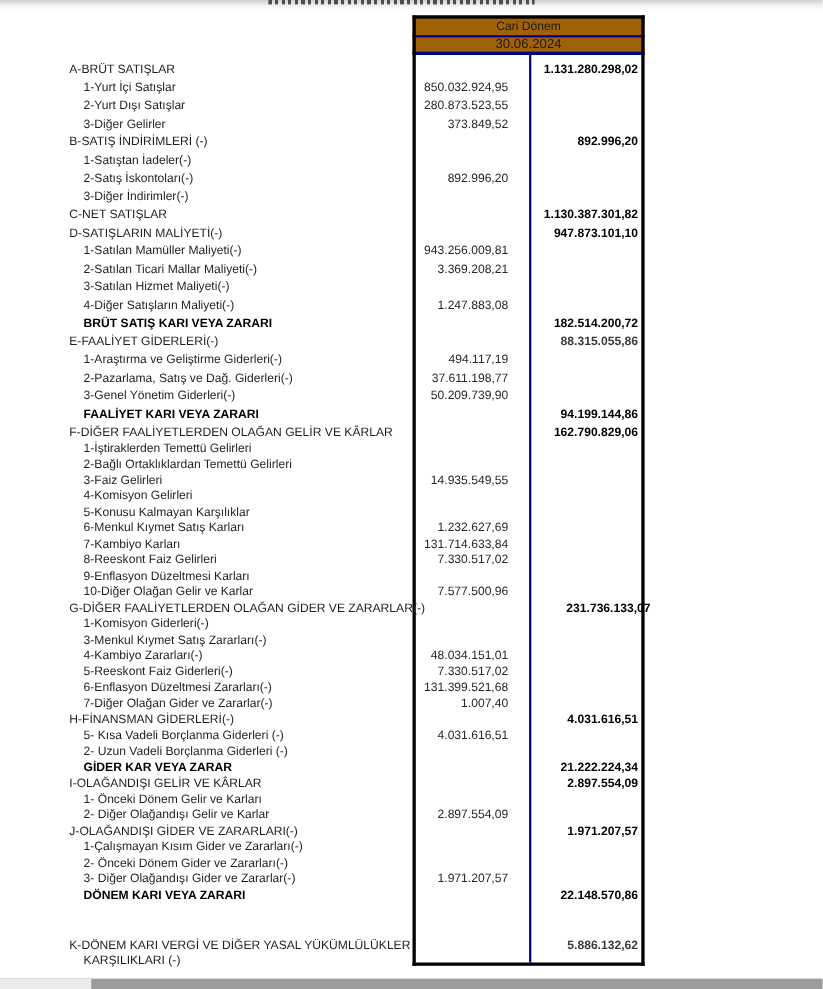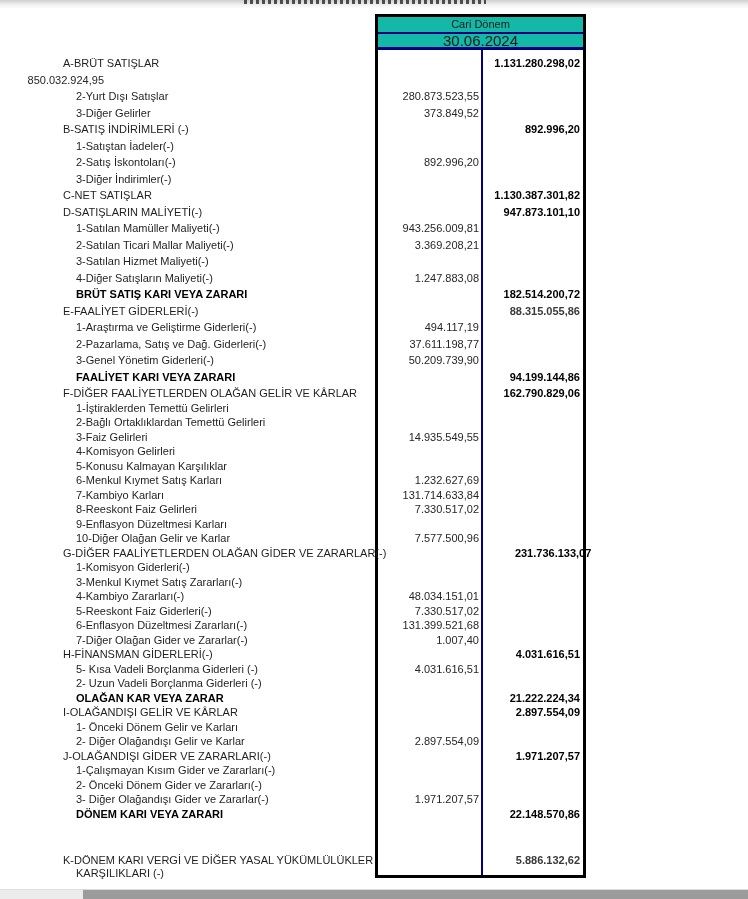--- a/index.html
+++ b/index.html
@@ -19,30 +19,30 @@
     position:absolute;left:244px;top:0;width:242px;height:4px;
     background:repeating-linear-gradient(90deg,#333 0 3px,transparent 3px 6px);
     opacity:.85;
   }
   
   .hdrbox{
     position:absolute;left:375px;top:14px;width:211px;
     box-sizing:border-box;
     border-top:3px solid #000;
     border-bottom:3px solid #000080;
-    background:#14b8a6;
+    background:#a16207;
   }
   .hdr-row1{
     height:15px;line-height:15px;text-align:center;
     font-size:11px;color:#1a1a1a;
     border-bottom:2px solid #000080;
   }
   .hdr-row2{
     height:13px;line-height:13px;text-align:center;
-    font-size:15px;color:#1a1a1a;
+    font-size:12px;color:#1a1a1a;
   }
   
   .vline{position:absolute;top:14px;height:864px;}
   .vline.black{width:3px;background:#000;}
   #vl-left{left:375px;}
   #vl-right{left:583px;}
   #vl-div{left:481px;top:49px;height:826px;width:2px;background:#000080;}
   .hline-bottom{position:absolute;left:375px;top:875px;width:211px;height:3px;background:#000;}
   
   .rows{position:absolute;left:0;top:57px;width:748px;}
@@ -54,21 +54,21 @@
   .c-label{
     flex:0 0 375px;box-sizing:border-box;
     padding-left:63px;font-size:11px;color:#1f1f1f;
     white-space:nowrap;line-height:12.5px;
   }
   .c-label.indent{padding-left:76px;}
   .c-label.bold{font-weight:bold;color:#000;}
   .c-label .l2{display:block;padding-left:13px;}
   .c-sub{
     flex:0 0 106px;box-sizing:border-box;
-    text-align:right;padding-right:2px;
+    text-align:right;padding-right:19px;
     font-size:11px;color:#262626;white-space:nowrap;
   }
   .c-total{
     flex:0 0 105px;box-sizing:border-box;
     text-align:right;padding-right:6px;
     font-size:11px;font-weight:bold;color:#000;white-space:nowrap;
   }
   .c-total.regular{font-weight:bold;color:#3a3a3a;}
   
   .scrollbar{
@@ -101,20 +101,23 @@
   <div class="rows" id="rows">
   <div class="row z1">
     <div class="c-label">
       <span class="l1">A-BRÜT SATIŞLAR</span>
     </div>
     <div class="c-sub"></div>
     <div class="c-total">1.131.280.298,02</div>
   </div>
 
   <div class="row z1">
+    <div class="c-label indent">
+      <span class="l1">1-Yurt İçi Satışlar</span>
+    </div>
     <div class="c-sub">850.032.924,95</div>
     <div class="c-total"></div>
   </div>
 
   <div class="row z1">
     <div class="c-label indent">
       <span class="l1">2-Yurt Dışı Satışlar</span>
     </div>
     <div class="c-sub">280.873.523,55</div>
     <div class="c-total"></div>
@@ -420,21 +423,21 @@
   <div class="row z2">
     <div class="c-label indent">
       <span class="l1">2- Uzun Vadeli Borçlanma Giderleri (-)</span>
     </div>
     <div class="c-sub"></div>
     <div class="c-total"></div>
   </div>
 
   <div class="row z2">
     <div class="c-label indent bold">
-      <span class="l1">OLAĞAN KAR VEYA ZARAR</span>
+      <span class="l1">GİDER KAR VEYA ZARAR</span>
     </div>
     <div class="c-sub"></div>
     <div class="c-total">21.222.224,34</div>
   </div>
 
   <div class="row z2">
     <div class="c-label">
       <span class="l1">I-OLAĞANDIŞI GELİR VE KÂRLAR</span>
     </div>
     <div class="c-sub"></div>

